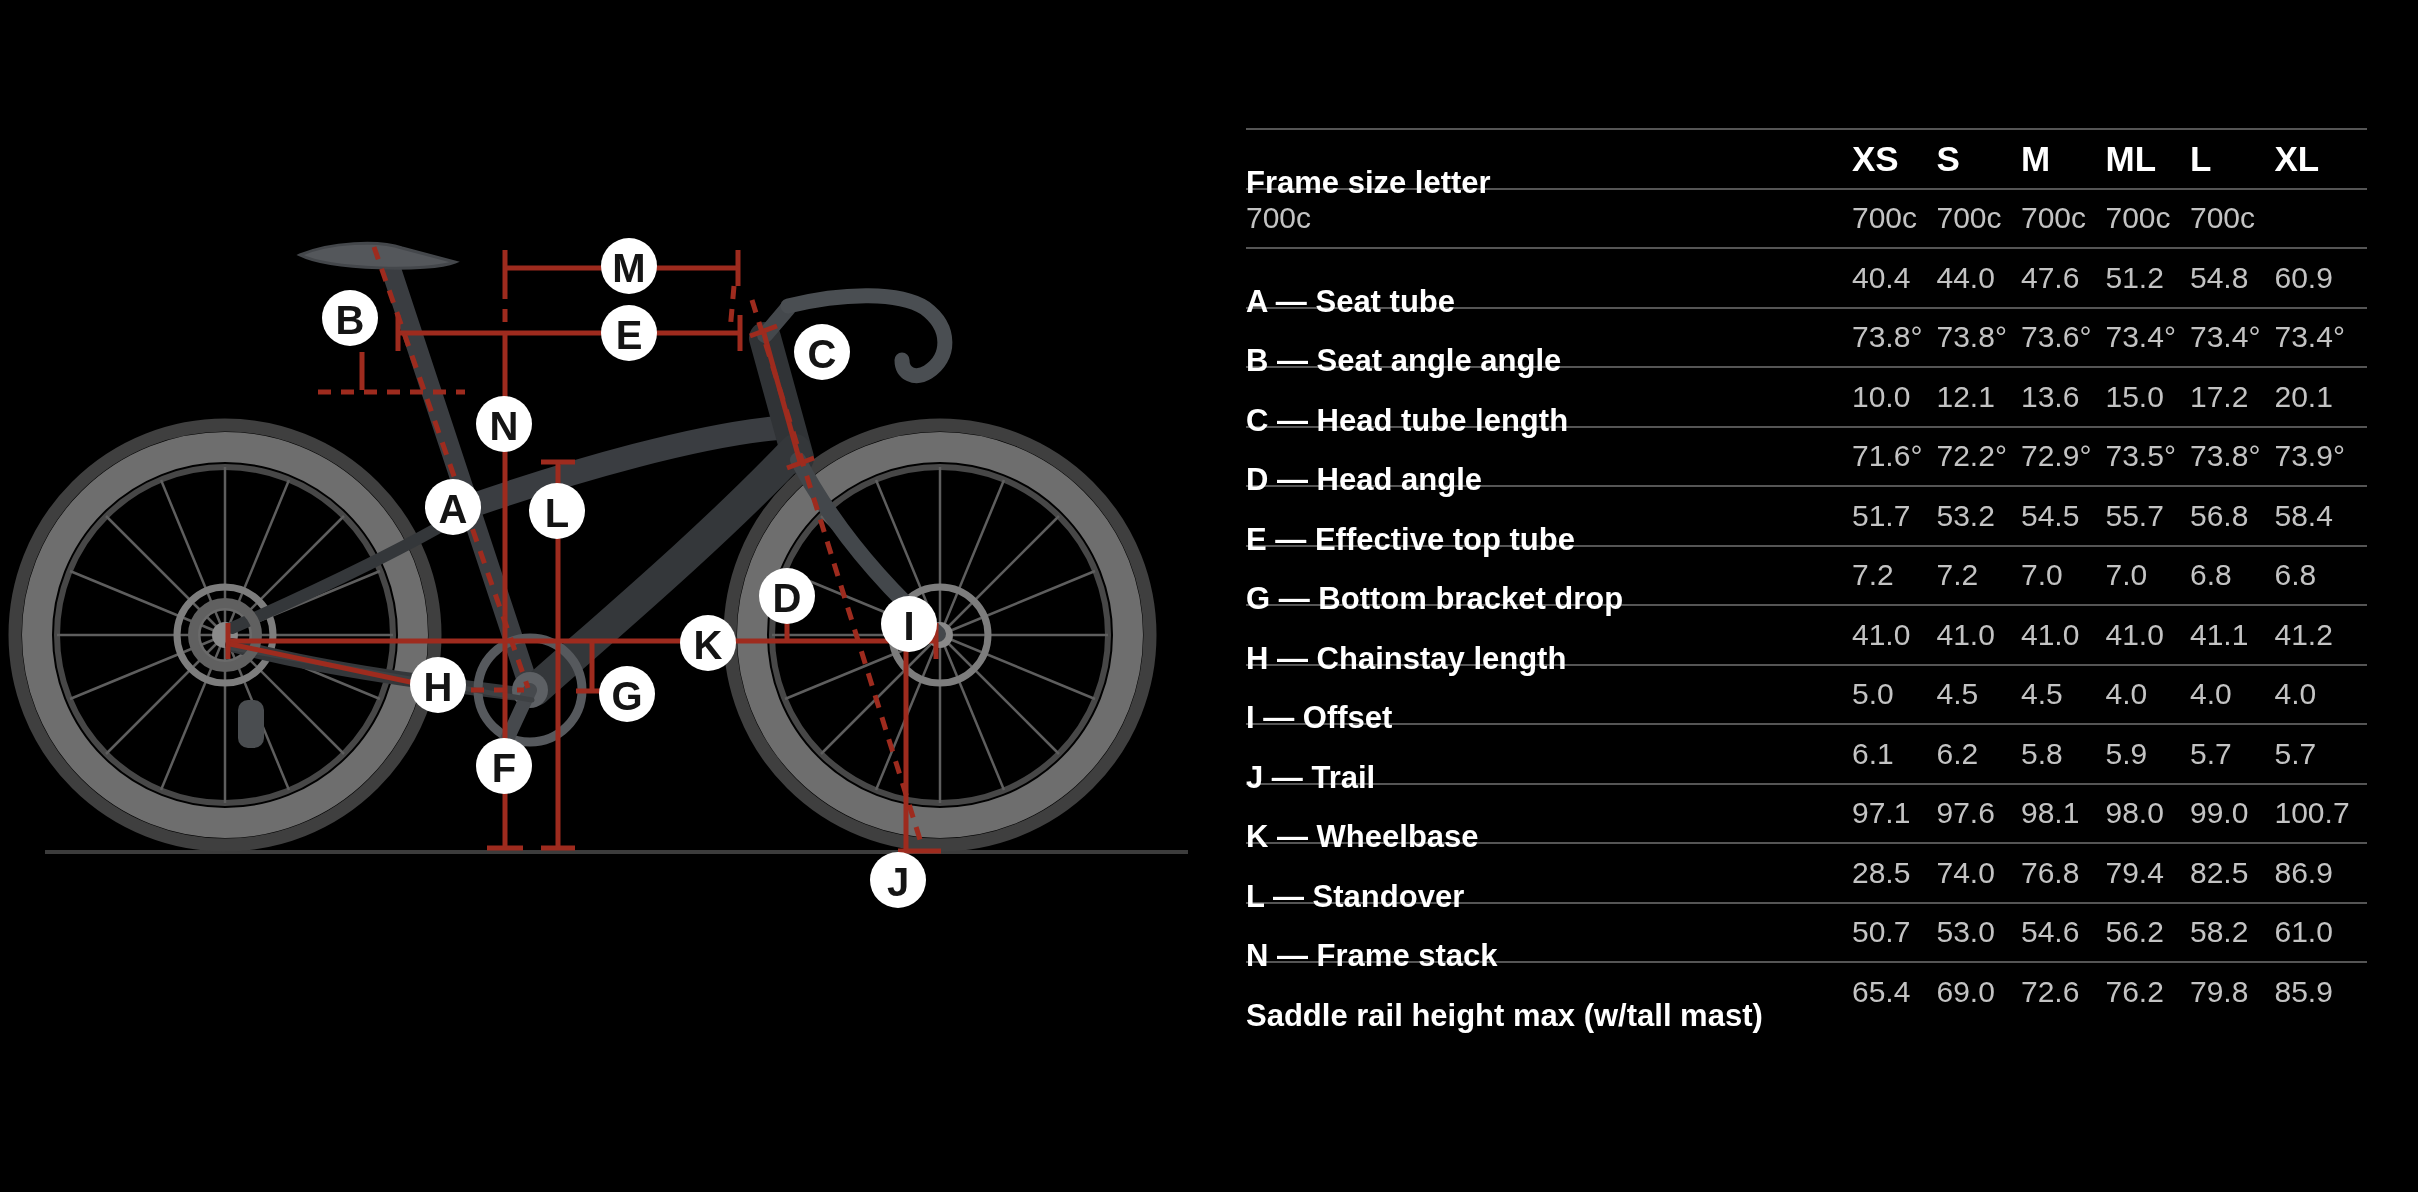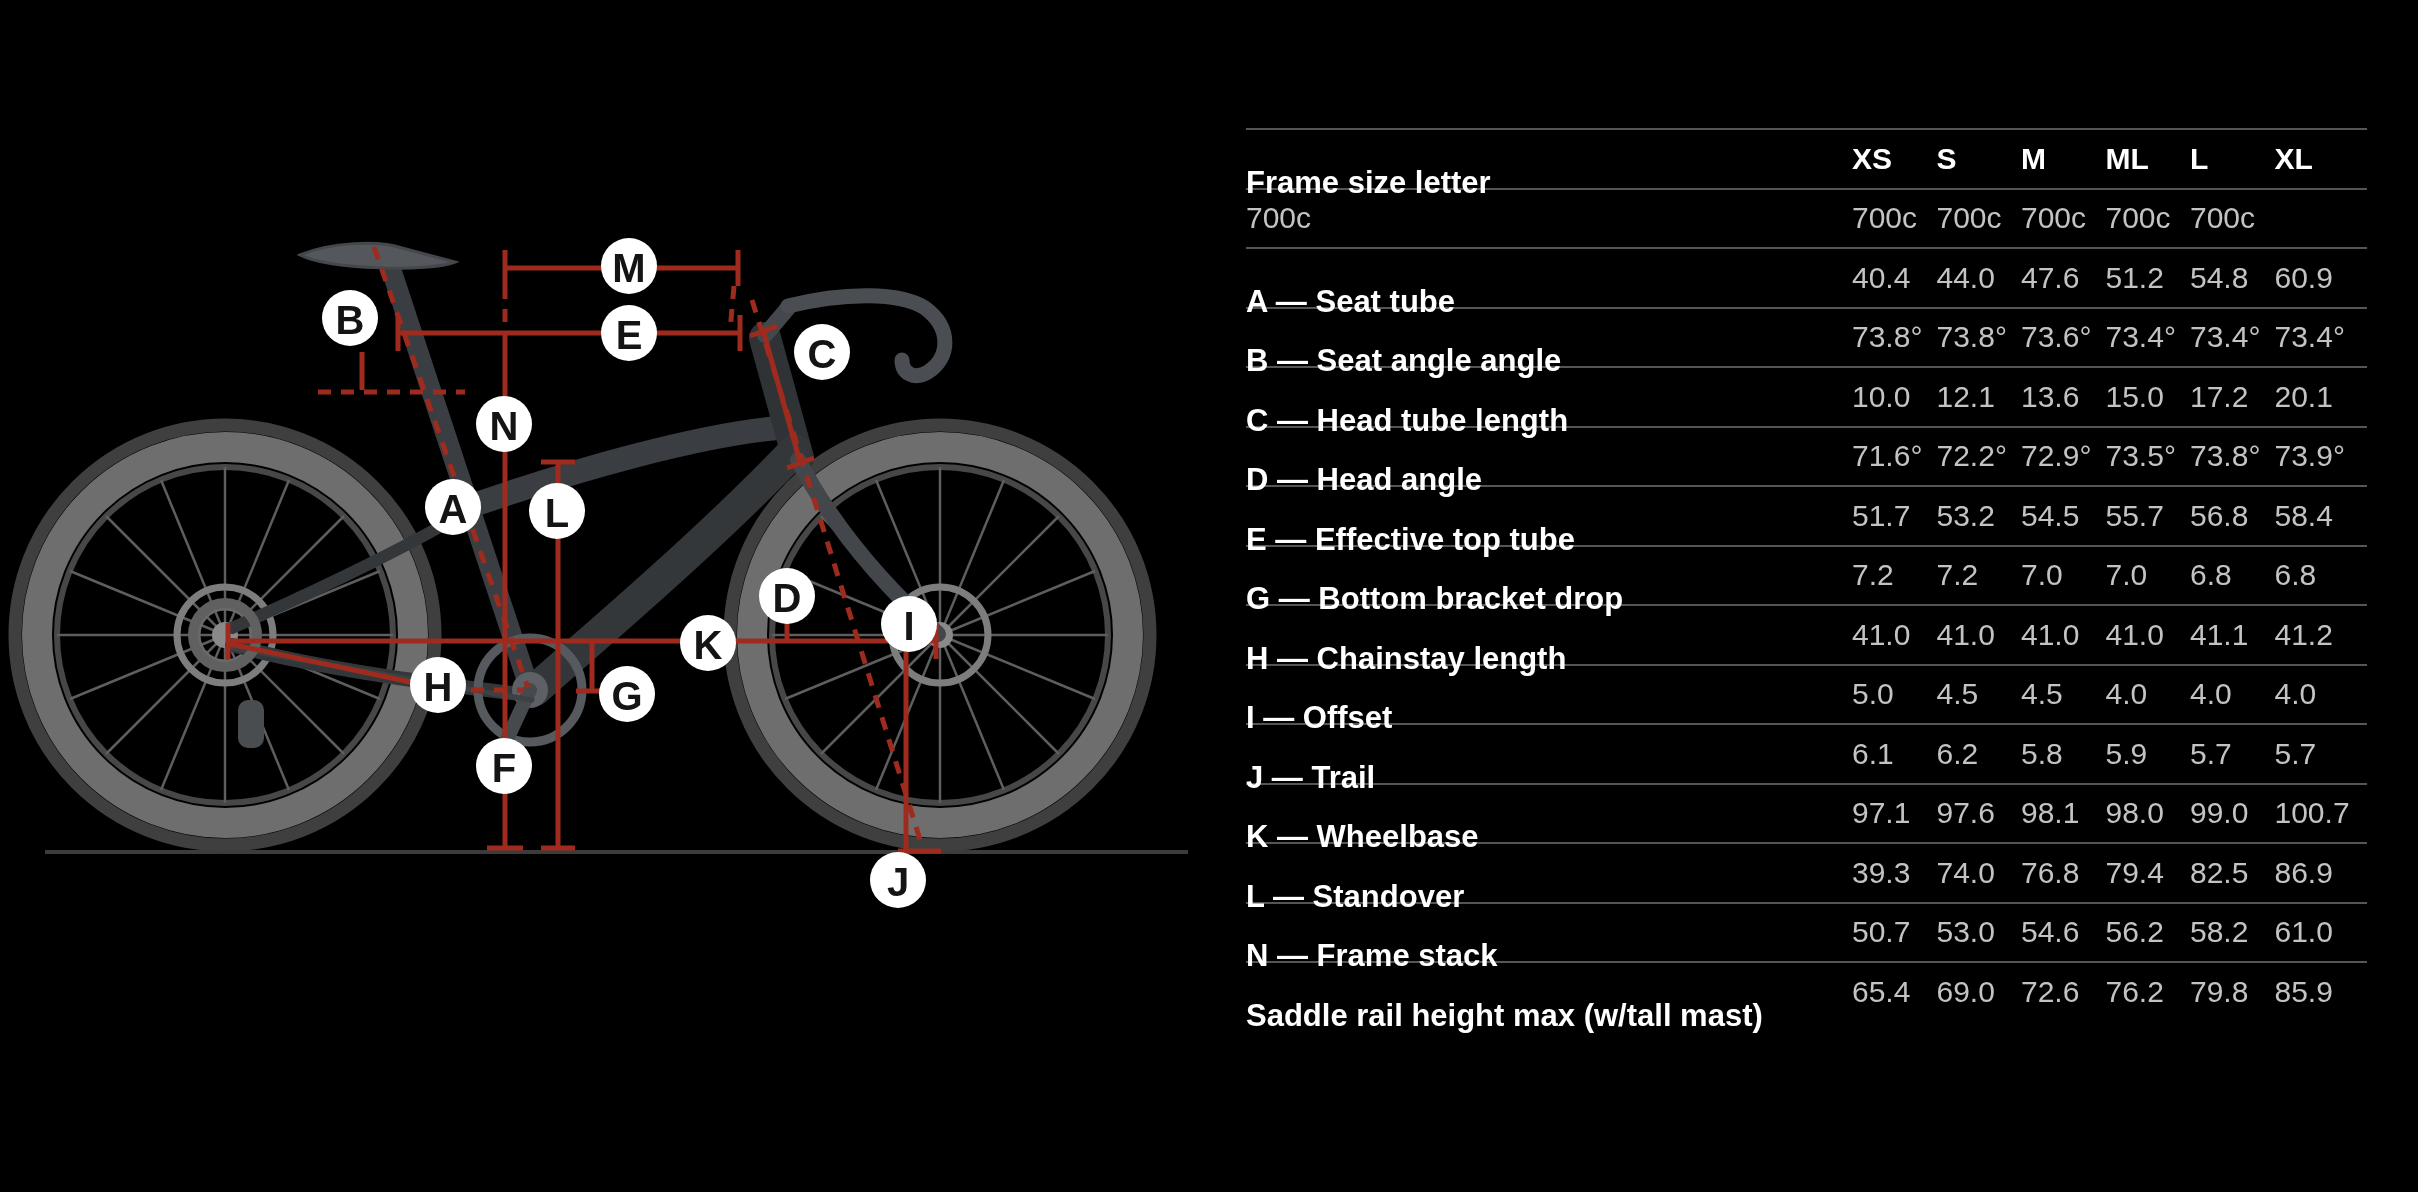--- a/index.html
+++ b/index.html
@@ -30,21 +30,21 @@
     border-top:2px solid #555;
   }
   .t-label{
     font-weight:bold;font-size:31px;color:#ffffff;
     white-space:nowrap;overflow:hidden;margin-top:48px;
   }
   .t-val{
     font-size:30px;color:#c3c3c3;font-weight:normal;
     white-space:nowrap;
   }
-  .t-header .t-val{font-weight:bold;color:#ffffff;font-size:30px;}
+  .t-header .t-val{font-weight:bold;color:#ffffff;font-size:35px;}
 </style>
 </head>
 <body>
 
 <div class="stage">
 
   <div class="diagram">
     <svg width="1230" height="1192" viewBox="0 0 1230 1192">
 
       <line x1="45" y1="852" x2="1188" y2="852" stroke="#3c3c3c" stroke-width="4"></line>
@@ -354,21 +354,21 @@
         <div class="t-val">97.1</div>
         <div class="t-val">97.6</div>
         <div class="t-val">98.1</div>
         <div class="t-val">98.0</div>
         <div class="t-val">99.0</div>
         <div class="t-val">100.7</div>
       </div>
 
       <div class="t-row">
         <div class="t-label">L — Standover</div>
-        <div class="t-val">39.3</div>
+        <div class="t-val">28.5</div>
         <div class="t-val">74.0</div>
         <div class="t-val">76.8</div>
         <div class="t-val">79.4</div>
         <div class="t-val">82.5</div>
         <div class="t-val">86.9</div>
       </div>
 
 
       <div class="t-row">
         <div class="t-label">N — Frame stack</div>

